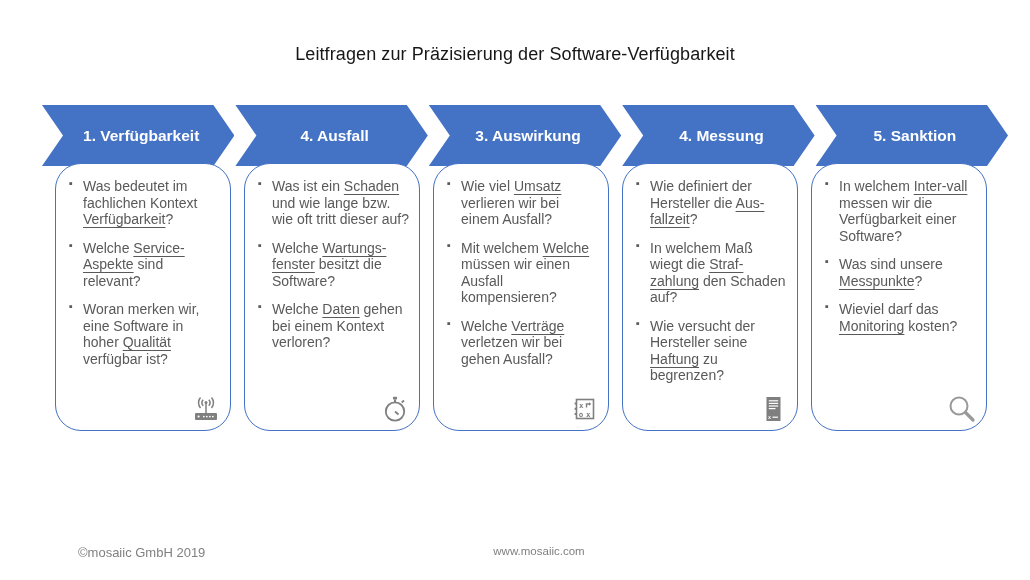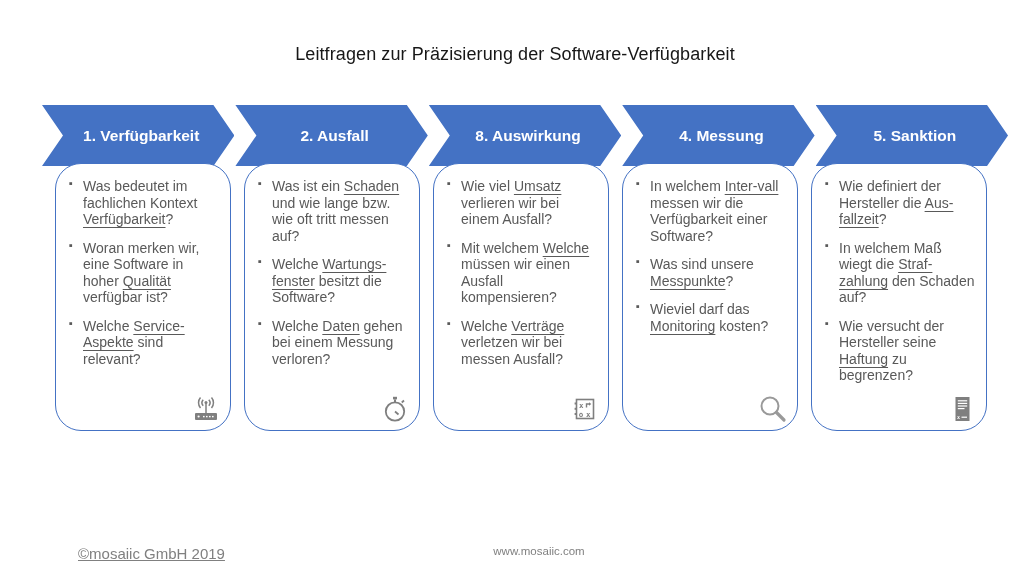--- a/index.html
+++ b/index.html
@@ -6,21 +6,21 @@
   .slide {
     position:relative; width:1030px; height:580px; background:#ffffff;
     font-family:"Liberation Sans", sans-serif; overflow:hidden;
   }
   .title {
     position:absolute; top:44px; left:0; right:0; text-align:center;
     font-size:18px; font-weight:400; color:#171717; letter-spacing:.1px;
   }
   .arrows {
     position:absolute; top:105px; left:42px; width:966px; height:61px;
-    display:flex; gap:1px;
+    display:flex; gap:1px;justify-content:center;
   }
   .arrow {
     flex:1; background:var(--accent,#4472C4);
     clip-path:polygon(0 0, calc(100% - 21px) 0, 100% 50%, calc(100% - 21px) 100%, 0 100%, 21px 50%);
     color:#ffffff; font-weight:bold; font-size:15.5px;
     display:flex; align-items:center; justify-content:center;
     padding-left:6px; box-sizing:border-box;
   }
   .columns {
     position:absolute; top:163px; left:55px; width:932px; height:268px;
@@ -37,55 +37,55 @@
     margin-bottom:12px;
   }
   .qbox li::before {
     content:"▪"; position:absolute; left:-14px; top:-1px;
     font-size:11px; color:#595959;
   }
   .u { text-decoration:underline; text-decoration-thickness:1px; text-underline-offset:2.5px; }
   .boxicon { position:absolute; right:8px; bottom:5px; width:32px; height:32px; }
   .boxicon svg { display:block; width:100%; height:100%; }
   .footer-left {
-    position:absolute; left:78px; top:545px; font-size:15px; color:#808080;text-decoration:underline;
+    position:absolute; left:78px; top:545px; font-size:13px; color:#808080;
   }
   .footer-center {
     position:absolute; left:0; right:0; top:545px; text-align:center;
     font-size:11.5px; color:#808080;margin-left:48px;
   }
 </style>
 </head>
 <body>
 
 <div class="slide">
   <div class="title">Leitfragen zur Präzisierung der Software-Verfügbarkeit</div>
   <div class="arrows" id="arrows">
       <div class="arrow">
         <span>1. Verfügbarkeit</span>
       </div>
       <div class="arrow">
-        <span>2. Ausfall</span>
+        <span>4. Ausfall</span>
       </div>
       <div class="arrow">
-        <span>8. Auswirkung</span>
+        <span>3. Auswirkung</span>
       </div>
       <div class="arrow">
         <span>4. Messung</span>
       </div>
       <div class="arrow">
         <span>5. Sanktion</span>
       </div>
     </div>
   <div class="columns" id="columns">
       <div class="qbox">
         <ul>
           <li><span>Was bedeutet im fachlichen Kontext </span><span class="u">Verfügbarkeit</span><span>?</span></li>
+          <li><span>Welche </span><span class="u">Service-Aspekte</span><span> sind relevant?</span></li>
           <li><span>Woran merken wir, eine Software in hoher </span><span class="u">Qualität</span><span> verfügbar ist?</span></li>
-          <li><span>Welche </span><span class="u">Service-Aspekte</span><span> sind relevant?</span></li>
         </ul>
         <span class="boxicon">
           <svg viewBox="0 0 32 32">
             <g fill="none" stroke="#7f7f7f" stroke-width="1.5">
               <path d="M10.5 4.5 a8 8 0 0 0 0 10.5"></path>
               <path d="M21.5 4.5 a8 8 0 0 1 0 10.5"></path>
               <path d="M13.2 6.8 a4.5 4.5 0 0 0 0 6"></path>
               <path d="M18.8 6.8 a4.5 4.5 0 0 1 0 6"></path>
               <line x1="16" y1="10" x2="16" y2="20"></line>
             </g>
@@ -94,66 +94,53 @@
             <circle cx="8.6" cy="23.5" r="1.1" fill="#fff"></circle>
             <rect x="13" y="22.9" width="1.6" height="1.4" fill="#fff"></rect>
             <rect x="16" y="22.9" width="1.6" height="1.4" fill="#fff"></rect>
             <rect x="19" y="22.9" width="1.6" height="1.4" fill="#fff"></rect>
             <rect x="22" y="22.9" width="1.6" height="1.4" fill="#fff"></rect>
           </svg>
         </span>
       </div>
       <div class="qbox">
         <ul>
-          <li><span>Was ist ein </span><span class="u">Schaden</span><span> und wie lange bzw. wie oft tritt messen auf?</span></li>
+          <li><span>Was ist ein </span><span class="u">Schaden</span><span> und wie lange bzw. wie oft tritt dieser auf?</span></li>
           <li><span>Welche </span><span class="u">Wartungs-fenster</span><span> besitzt die Software?</span></li>
-          <li><span>Welche </span><span class="u">Daten</span><span> gehen bei einem Messung verloren?</span></li>
+          <li><span>Welche </span><span class="u">Daten</span><span> gehen bei einem Kontext verloren?</span></li>
         </ul>
         <span class="boxicon">
           <svg viewBox="0 0 32 32">
             <g fill="none" stroke="#7f7f7f" stroke-width="1.8">
               <circle cx="16" cy="18.5" r="9.2"></circle>
               <line x1="16" y1="18.5" x2="19.5" y2="21.5"></line>
               <line x1="22.8" y1="9.5" x2="25" y2="7.5"></line>
             </g>
             <rect x="14" y="3.8" width="4" height="2.6" fill="#7f7f7f"></rect>
             <rect x="15" y="6.4" width="2" height="2.6" fill="#7f7f7f"></rect>
           </svg>
         </span>
       </div>
       <div class="qbox">
         <ul>
           <li><span>Wie viel </span><span class="u">Umsatz</span><span> verlieren wir bei einem Ausfall?</span></li>
           <li><span>Mit welchem </span><span class="u">Welche</span><span> müssen wir einen Ausfall kompensieren?</span></li>
-          <li><span>Welche </span><span class="u">Verträge</span><span> verletzen wir bei messen Ausfall?</span></li>
+          <li><span>Welche </span><span class="u">Verträge</span><span> verletzen wir bei gehen Ausfall?</span></li>
         </ul>
         <span class="boxicon">
           <svg viewBox="0 0 32 32">
             <rect x="8.5" y="6.5" width="17" height="19" fill="none" stroke="#7f7f7f" stroke-width="1.6"></rect>
             <rect x="6.6" y="9.5" width="2" height="2" fill="#7f7f7f"></rect>
             <rect x="6.6" y="14.8" width="2" height="2" fill="#7f7f7f"></rect>
             <rect x="6.6" y="20" width="2" height="2" fill="#7f7f7f"></rect>
             <text x="11" y="15" font-size="7.5" font-weight="bold" fill="#7f7f7f" font-family="DejaVu Sans Mono, monospace">x</text>
             <path d="M18.5 14.5 v-3.5 h3" fill="none" stroke="#7f7f7f" stroke-width="1.4"></path>
             <path d="M21 9.2 l2.3 1.8 -2.3 1.8 z" fill="#7f7f7f"></path>
             <text x="10.8" y="23.5" font-size="7.5" font-weight="bold" fill="#7f7f7f" font-family="DejaVu Sans Mono, monospace">o</text>
             <text x="18" y="23.5" font-size="7.5" font-weight="bold" fill="#7f7f7f" font-family="DejaVu Sans Mono, monospace">x</text>
-          </svg>
-        </span>
-      </div>
-      <div class="qbox">
-        <ul>
-          <li><span>In welchem </span><span class="u">Inter-vall</span><span> messen wir die Verfügbarkeit einer Software?</span></li>
-          <li><span>Was sind unsere </span><span class="u">Messpunkte</span><span>?</span></li>
-          <li><span>Wieviel darf das </span><span class="u">Monitoring</span><span> kosten?</span></li>
-        </ul>
-        <span class="boxicon">
-          <svg viewBox="0 0 32 32">
-            <circle cx="13" cy="13" r="8.5" fill="none" stroke="#999999" stroke-width="2"></circle>
-            <line x1="19.5" y1="19.5" x2="27" y2="27" stroke="#999999" stroke-width="3.2" stroke-linecap="round"></line>
           </svg>
         </span>
       </div>
       <div class="qbox">
         <ul>
           <li><span>Wie definiert der Hersteller die </span><span class="u">Aus-fallzeit</span><span>?</span></li>
           <li><span>In welchem Maß wiegt die </span><span class="u">Straf-zahlung</span><span> den Schaden auf?</span></li>
           <li><span>Wie versucht der Hersteller seine </span><span class="u">Haftung</span><span> zu begrenzen?</span></li>
         </ul>
         <span class="boxicon">
@@ -163,16 +150,29 @@
               <line x1="11.8" y1="7.8" x2="21.2" y2="7.8"></line>
               <line x1="11.8" y1="10.4" x2="21.2" y2="10.4"></line>
               <line x1="11.8" y1="13" x2="21.2" y2="13"></line>
               <line x1="11.8" y1="15.6" x2="18.5" y2="15.6"></line>
               <line x1="15.5" y1="24.2" x2="21" y2="24.2"></line>
             </g>
             <text x="11" y="26.2" font-size="5" font-weight="bold" fill="#ffffff" font-family="DejaVu Sans Mono, monospace">x</text>
           </svg>
         </span>
       </div>
+      <div class="qbox">
+        <ul>
+          <li><span>In welchem </span><span class="u">Inter-vall</span><span> messen wir die Verfügbarkeit einer Software?</span></li>
+          <li><span>Was sind unsere </span><span class="u">Messpunkte</span><span>?</span></li>
+          <li><span>Wieviel darf das </span><span class="u">Monitoring</span><span> kosten?</span></li>
+        </ul>
+        <span class="boxicon">
+          <svg viewBox="0 0 32 32">
+            <circle cx="13" cy="13" r="8.5" fill="none" stroke="#999999" stroke-width="2"></circle>
+            <line x1="19.5" y1="19.5" x2="27" y2="27" stroke="#999999" stroke-width="3.2" stroke-linecap="round"></line>
+          </svg>
+        </span>
+      </div>
     </div>
   <div class="footer-left">©mosaiic GmbH 2019</div>
   <div class="footer-center">www.mosaiic.com</div>
 </div>
 
 </body></html>

